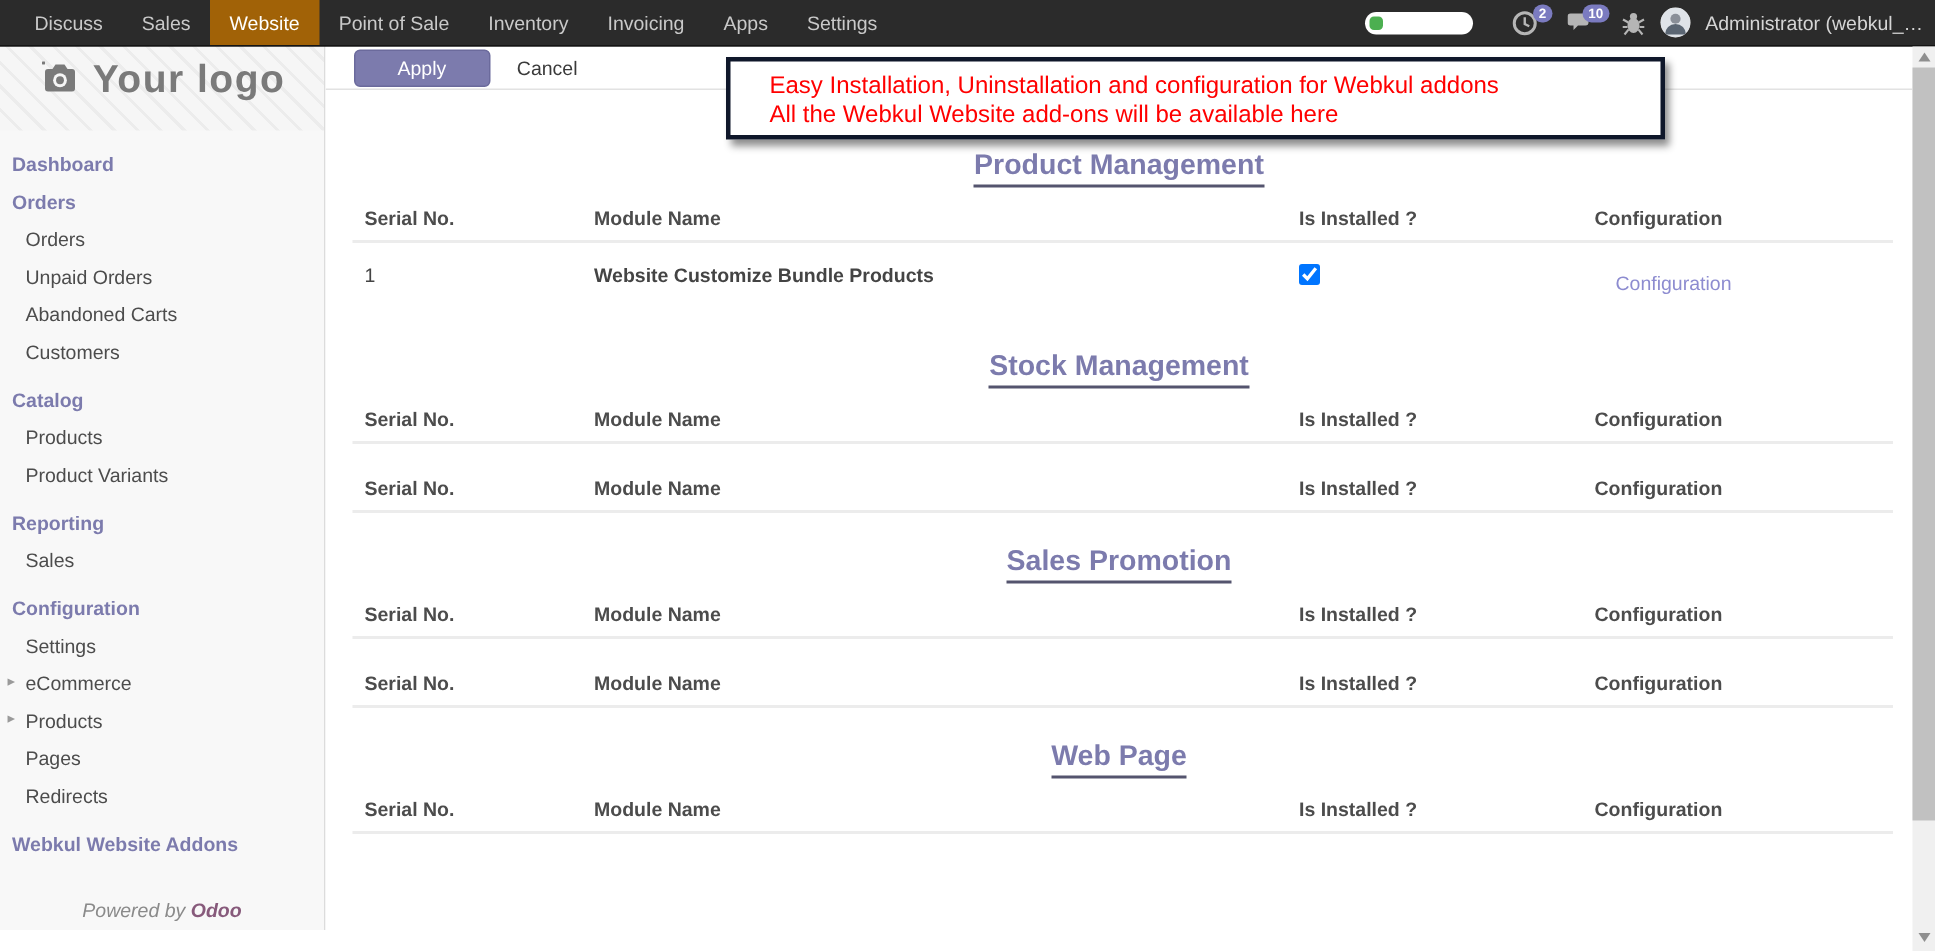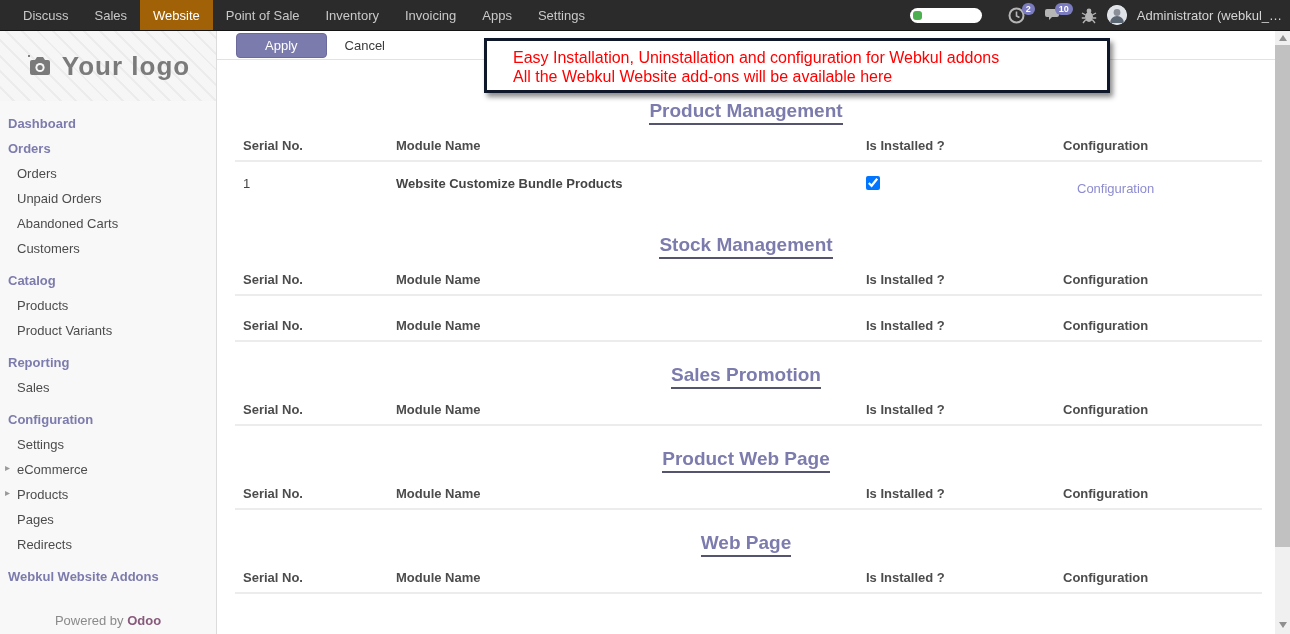--- a/index.html
+++ b/index.html
@@ -20,30 +20,30 @@
   .progress-pill .fill { position:absolute; left:3px; top:3px; width:9px; height:9px;
                          background:#4caf50; border-radius:3px; }
   .icon-wrap { position:relative; display:flex; align-items:center; }
   .badge { position:absolute; top:-4px; right:-10px; background:#7b7bc0; color:#fff;
            font-size:9px; font-weight:bold; border-radius:8px; padding:1px 4px; line-height:10px; }
   .avatar { width:20px; height:20px; border-radius:50%; background:#e9e9e9; overflow:hidden;
             display:flex; align-items:flex-end; justify-content:center; }
   .username { color:#d5d5d5; font-size:13px; white-space:nowrap; }
 
   
-  .sidebar { position:absolute; left:0; top:31px; width:217px; height:603px;
+  .sidebar { position:absolute; left:0; top:17px; width:217px; height:603px;
              background:#f8f8f8; border-right:1px solid #dcdcdc; }
   .logo-block { height:70px; margin:0; display:flex; align-items:center; justify-content:center; gap:10px;
                 background:repeating-linear-gradient(45deg,#f6f6f6 0 9px,#ececec 9px 11px); }
   .logo-text { font-size:26px; font-weight:bold; color:#7a7a7a; letter-spacing:1px; }
   .side-menu { padding:10px 0 0 0; font-size:13px; }
   .side-heading { color:#7c7bad; font-weight:bold; padding:5px 8px 5px 8px; cursor:pointer; }
   .side-item { color:#4c4c4c; padding:5px 8px 5px 17px; cursor:pointer; position:relative; }
   .side-item .tri { position:absolute; left:5px; top:5px; color:#9a9a9a; font-size:10px; }
-  .side-footer { position:absolute; bottom:6px; width:100%; text-align:center; font-size:13px; color:#8a8a8a; }
+  .side-footer { position:absolute; bottom:6px; width:100%; text-align:center; font-size:13px; color:#8a8a8a;font-style:italic; }
   .side-footer b { color:#875a7b; cursor:pointer; }
 
   
   .content { position:absolute; left:217px; top:31px; width:1058px; height:603px;
              background:#fff; overflow:hidden; }
   .toolbar { height:29px; display:flex; align-items:center; padding-left:19px;
              border-bottom:1px solid #e2e2e2; }
   .btn-apply { background:#7c7bad; border:1px solid #6b6a9c; color:#fff; font-size:13px;
                padding:4px 28px; border-radius:4px; cursor:pointer;
                font-family:"Liberation Sans", sans-serif; }
@@ -257,21 +257,20 @@
             <div>Serial No.</div>
             <div>Module Name</div>
             <div>Is Installed ?</div>
             <div>Configuration</div>
           </div>
           <div class="tbl-divider"></div>
         </div>
       </div>
 
       <div class="section">
-        <div class="section-title-row"><span class="section-title">Product Web Page</span></div>
         <div class="tbl">
           <div class="tbl-head">
             <div>Serial No.</div>
             <div>Module Name</div>
             <div>Is Installed ?</div>
             <div>Configuration</div>
           </div>
           <div class="tbl-divider"></div>
         </div>
       </div>

